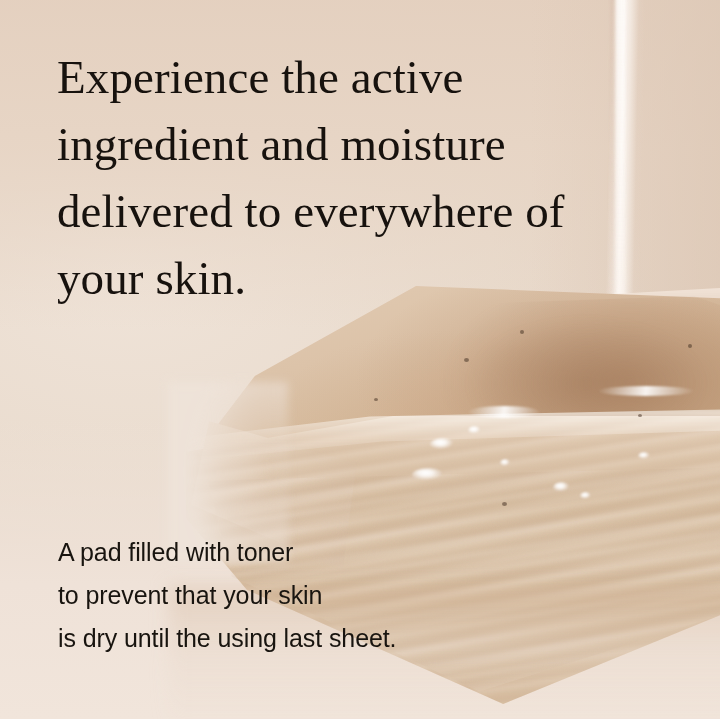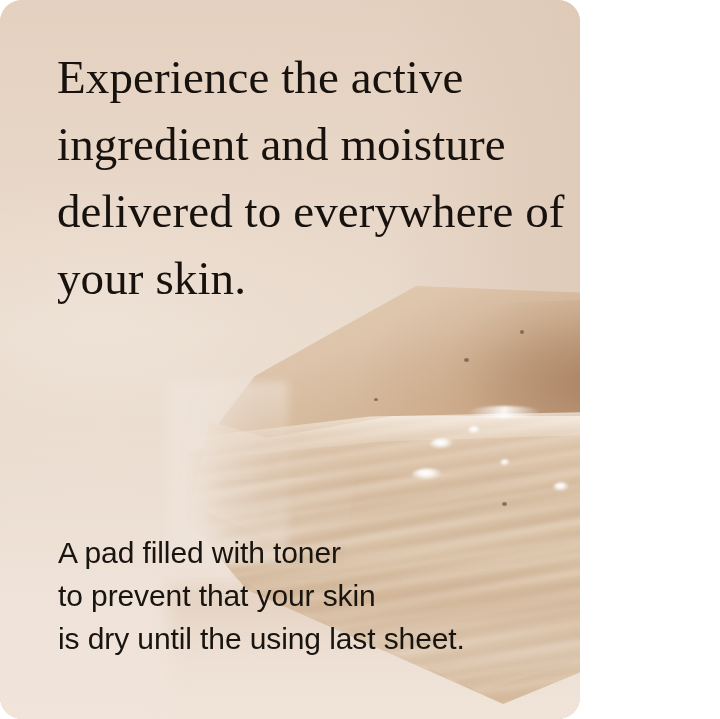--- a/index.html
+++ b/index.html
@@ -3,26 +3,25 @@
 <meta charset="utf-8">
 <title>Toner Pad Product Image</title>
 <style>
   html, body {
     margin: 0;
     padding: 0;
     background: #ffffff;
   }
   #stage {
     position: relative;
-    width: 580px;
+    width: 720px;
     height: 719px;
     overflow: hidden;
     font-family: "Liberation Sans", sans-serif;
     background: #fef9c3;
-    border-radius: 22px;
     -webkit-font-smoothing: antialiased;
   }
 
   
   .bg-base {
     position: absolute;
     inset: 0;
     background:
       radial-gradient(120% 85% at 18% 38%, #efe3d8 0%, #e9dbcd 42%, #e2d0c0 78%, #ddc9b8 100%);
   }
@@ -238,21 +237,21 @@
     line-height: 67px;
     letter-spacing: .1px;
     color: #17120e;
     white-space: pre-line;
   }
   .subcopy {
     position: absolute;
     left: 58px; top: 531px;
     width: 520px;
     font-family: "Liberation Sans", "DejaVu Sans", sans-serif;
-    font-size: 30px;
+    font-size: 25px;
     line-height: 43px;
     letter-spacing: -.1px;
     color: #18140f;
     white-space: pre-line;
   }
 </style>
 </head>
 <body>
 
 <div id="stage">

